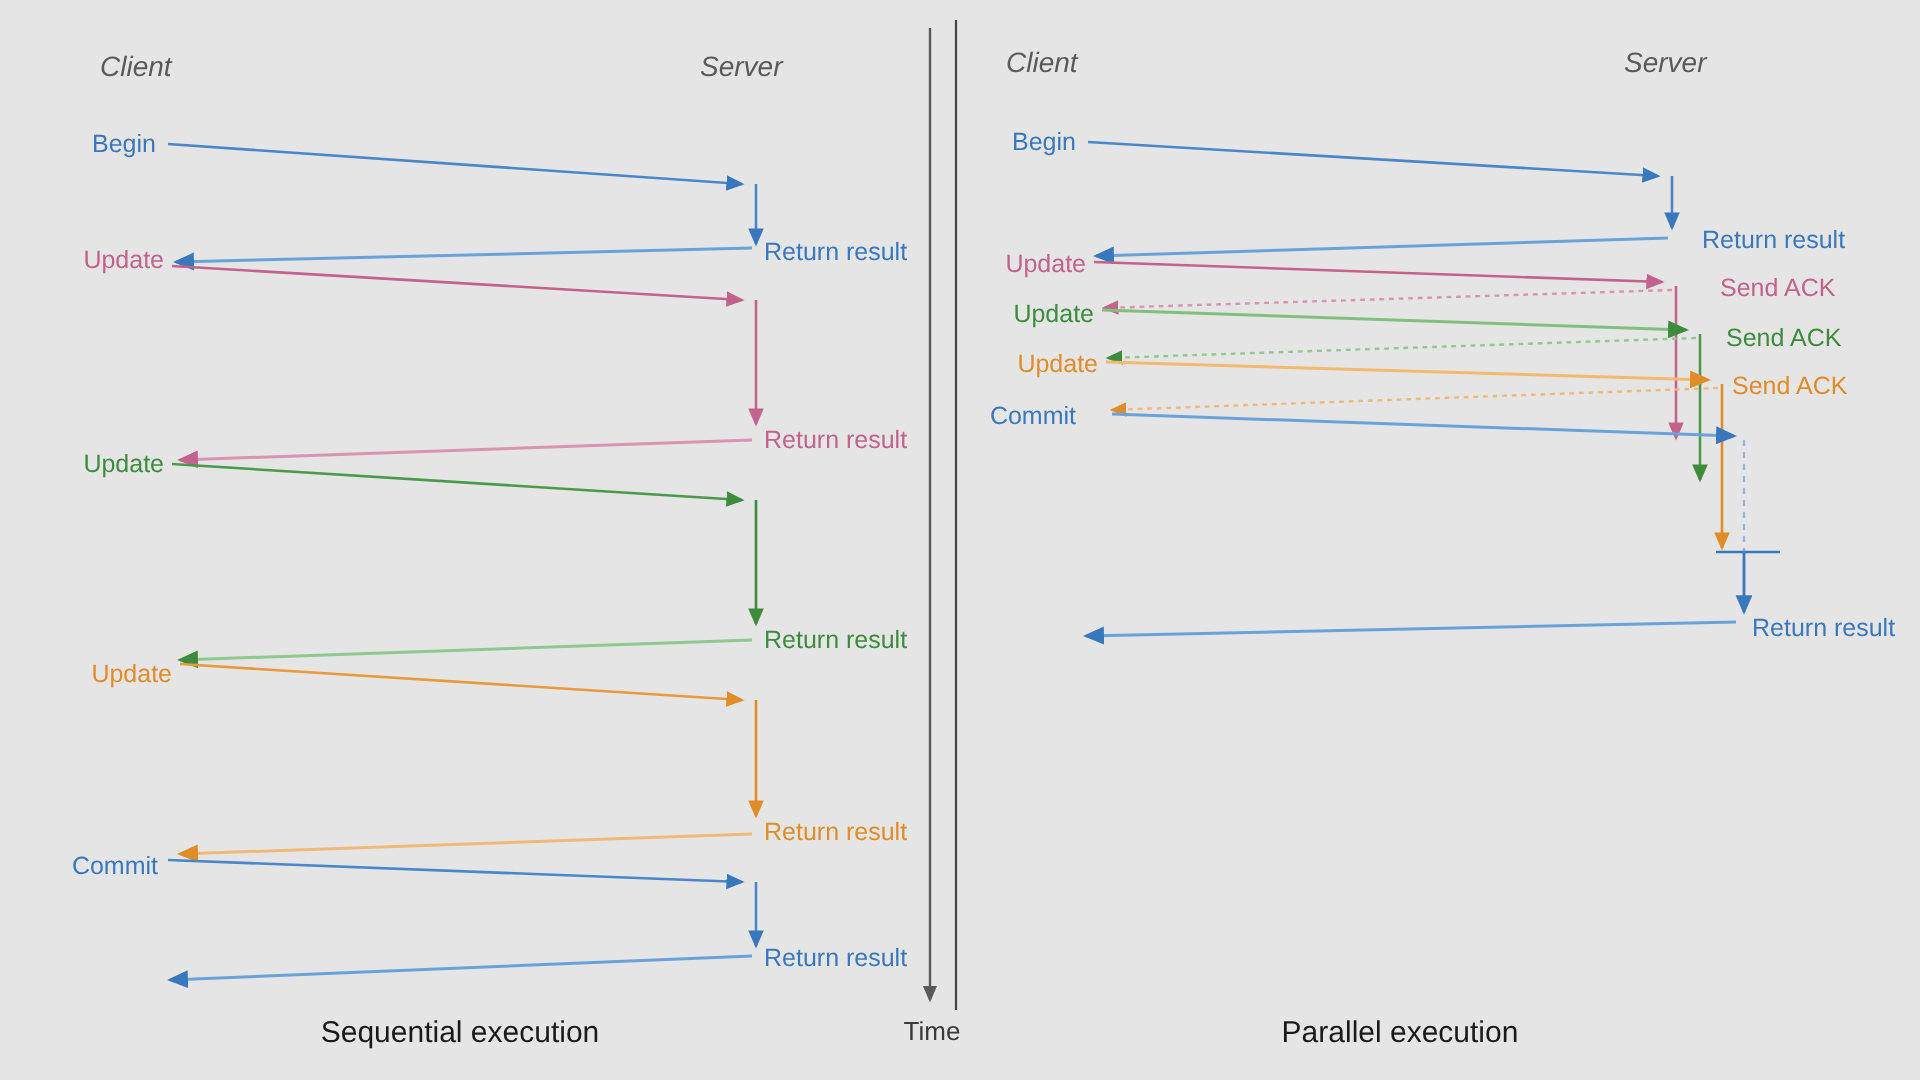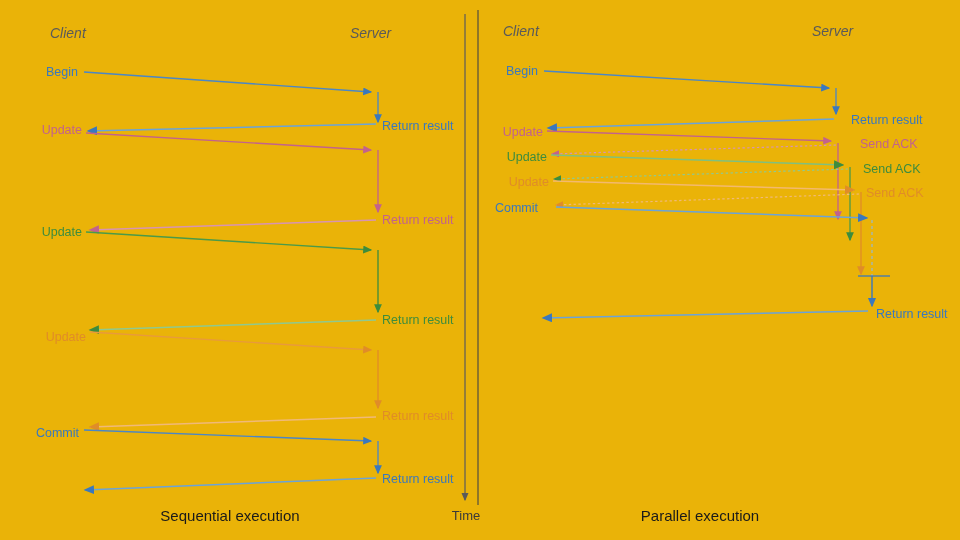--- a/index.html
+++ b/index.html
@@ -1,18 +1,18 @@
 <!DOCTYPE html>
 <html><head>
 <meta charset="utf-8">
 <style>
   html,body{margin:0;padding:0;background:#ffffff;}
   body{width:960px;height:540px;overflow:hidden;
        font-family:"Liberation Sans","DejaVu Sans",sans-serif;}
-  #stage{position:relative;width:960px;height:540px;background:#eab308;}
+  #stage{position:relative;width:960px;height:540px;background:#e5e5e5;}
   svg{position:absolute;left:0;top:0;}
   .lane-label{font-style:italic;font-size:14px;fill:#5a5a5a;}
   .msg-label{font-size:12.5px;}
   .caption{font-size:15px;fill:#1a1a1a;}
   .time-label{font-size:13px;fill:#3a3a3a;}
 </style>
 </head>
 <body>
 
 <div id="stage">

